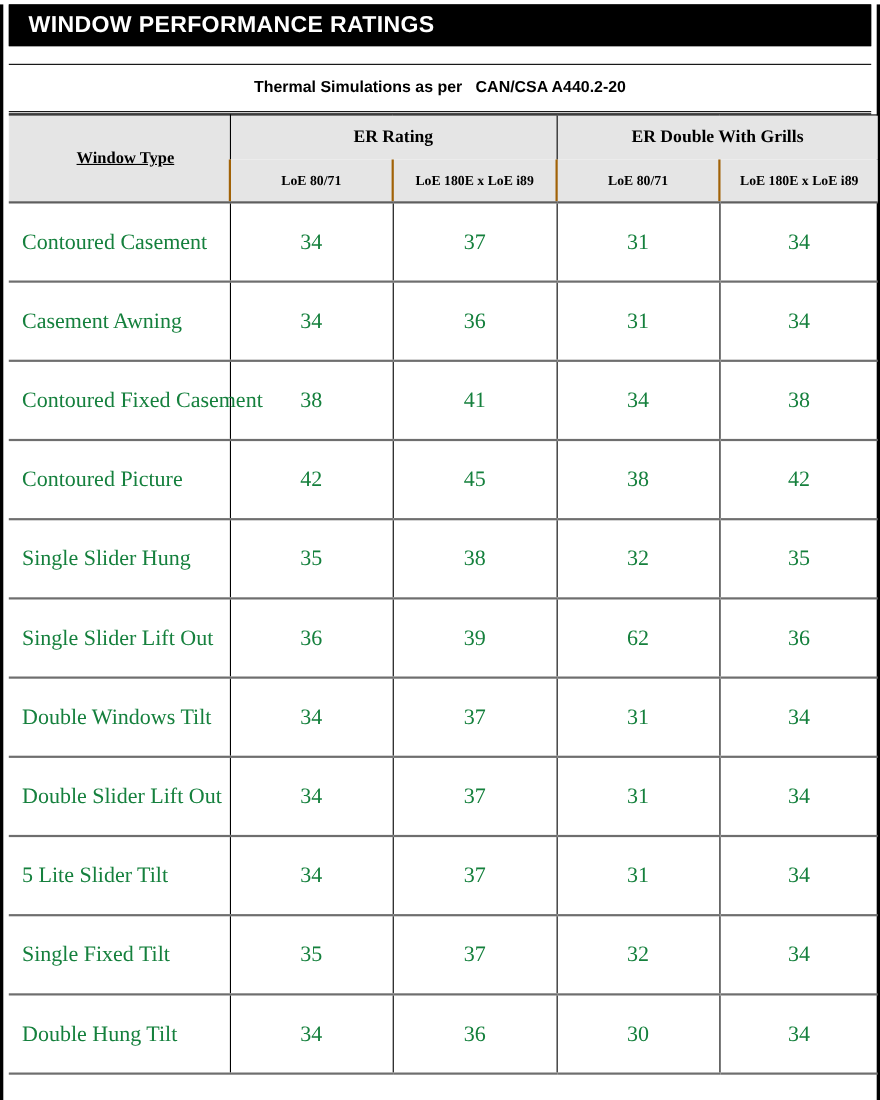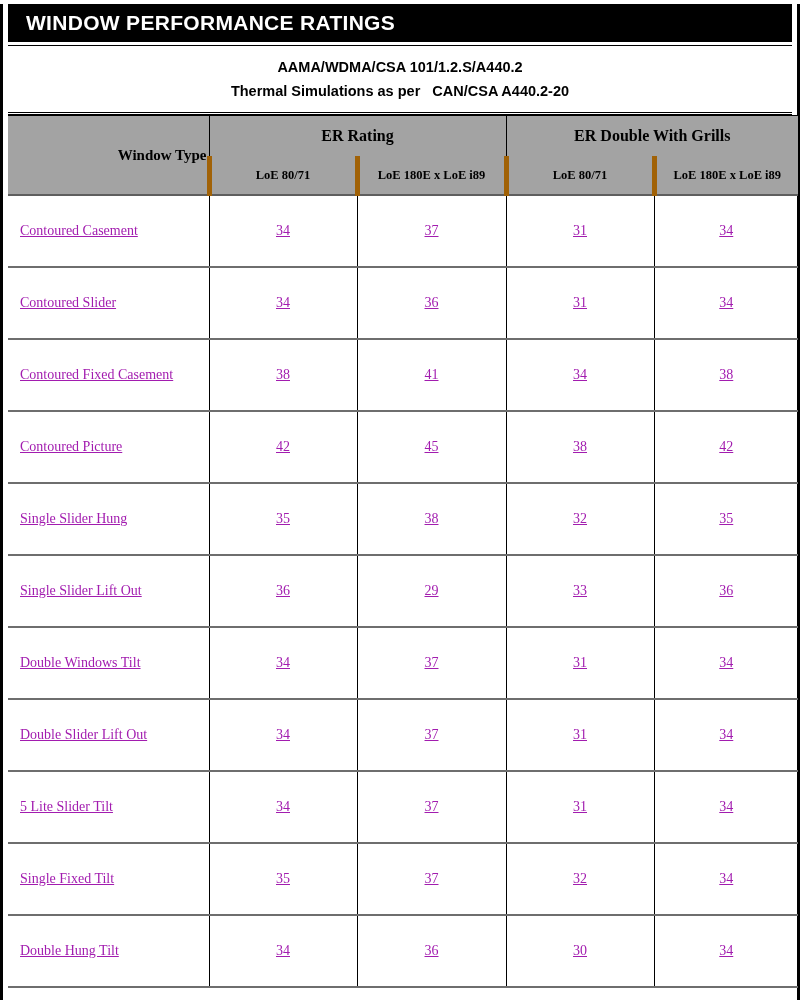--- a/index.html
+++ b/index.html
@@ -21,21 +21,21 @@
     height: 1000px;
     box-sizing: border-box;
     border-left: 3px solid #000;
     border-right: 3px solid #000;
     background: #fff;
   }
 
   
   .title-band {
     box-sizing: border-box;
-    margin: 4px 5px 3px 5px;
+    margin: 4px 5px 16px 5px;
     height: 38px;
     background: #000000;
     border: 1px solid #000;
     display: flex;
     align-items: center;
     padding-left: 17px;
   }
   .title-text {
     color: #ffffff;
     font-family: "Liberation Sans", "DejaVu Sans", sans-serif;
@@ -70,64 +70,64 @@
     border-collapse: collapse;
     table-layout: fixed;
   }
   .ratings-table col.c-type  { width: 201px; }
   .ratings-table col.c-a     { width: 148px; }
   .ratings-table col.c-b     { width: 149px; }
   .ratings-table col.c-c     { width: 148px; }
   .ratings-table col.c-d     { width: 144px; }
 
   thead th {
-    background: #a3a3a3;
+    background: #e5e5e5;
     color: #000;
     font-weight: bold;
     padding: 0;
     margin: 0;
   }
   th.type-cell {
-    text-align: right;
+    text-align: center;
     vertical-align: middle;
     font-size: 15px;
     padding-left: 12px;
     border-right: 1px solid #000;
     border-top: 1px solid #000;
     border-bottom: 2px solid #5e5e5e;
     height: 78px;
+    text-decoration: underline;
   }
   th.group-cell {
     text-align: center;
     vertical-align: middle;
     font-size: 16px;
     height: 40px;
     border-top: 1px solid #000;
     border-bottom: none;
   }
   th.group-cell.grp-right { border-left: 1px solid #000; }
   th.sub-cell {
     text-align: center;
     vertical-align: middle;
     font-size: 12.5px;
     height: 38px;
     border-top: none;
     border-bottom: 2px solid #5e5e5e;
-    border-left: 5px solid #a16207;
+    border-left: 2px solid #a16207;
   }
 
   tbody td {
     height: 70px;
     border-bottom: 2px solid #6e6e6e;
     border-right: 1px solid #000;
-    font-size: 14px;
-    color: #a21caf;
+    font-size: 20px;
+    color: #15803d;
     padding: 0;
     vertical-align: middle;
-    text-decoration: underline;
   }
   tbody td.label {
     text-align: left;
     padding-left: 12px;
     white-space: nowrap;
   }
   tbody td.value {
     text-align: center;
     margin-top: 44px;
   }
@@ -137,21 +137,20 @@
 </head>
 <body>
 
 <div class="sheet">
 
   <div class="title-band">
     <span class="title-text">WINDOW PERFORMANCE RATINGS</span>
   </div>
 
   <div class="standards">
-    <div class="standards-line">AAMA/WDMA/CSA 101/1.2.S/A440.2</div>
     <div class="standards-line">Thermal Simulations as per   CAN/CSA A440.2-20</div>
   </div>
 
   <table class="ratings-table">
     <colgroup>
       <col class="c-type">
         <col class="c-a">
         <col class="c-b">
         <col class="c-c">
         <col class="c-d">
@@ -171,21 +170,21 @@
     </thead>
     <tbody>
       <tr>
         <td class="label">Contoured Casement</td>
         <td class="value">34</td>
         <td class="value">37</td>
         <td class="value">31</td>
         <td class="value last-col">34</td>
       </tr>
       <tr>
-        <td class="label">Contoured Slider</td>
+        <td class="label">Casement Awning</td>
         <td class="value">34</td>
         <td class="value">36</td>
         <td class="value">31</td>
         <td class="value last-col">34</td>
       </tr>
       <tr>
         <td class="label">Contoured Fixed Casement</td>
         <td class="value">38</td>
         <td class="value">41</td>
         <td class="value">34</td>
@@ -201,22 +200,22 @@
       <tr>
         <td class="label">Single Slider Hung</td>
         <td class="value">35</td>
         <td class="value">38</td>
         <td class="value">32</td>
         <td class="value last-col">35</td>
       </tr>
       <tr>
         <td class="label">Single Slider Lift Out</td>
         <td class="value">36</td>
-        <td class="value">29</td>
-        <td class="value">33</td>
+        <td class="value">39</td>
+        <td class="value">62</td>
         <td class="value last-col">36</td>
       </tr>
       <tr>
         <td class="label">Double Windows Tilt</td>
         <td class="value">34</td>
         <td class="value">37</td>
         <td class="value">31</td>
         <td class="value last-col">34</td>
       </tr>
       <tr>

